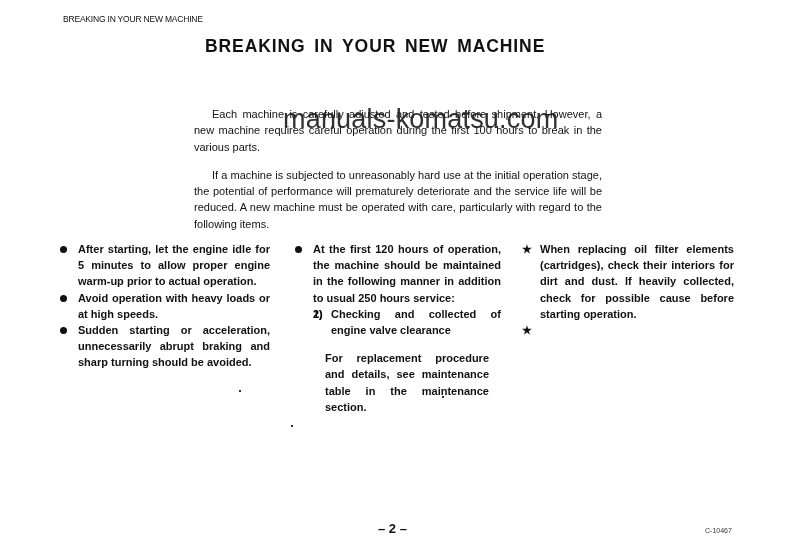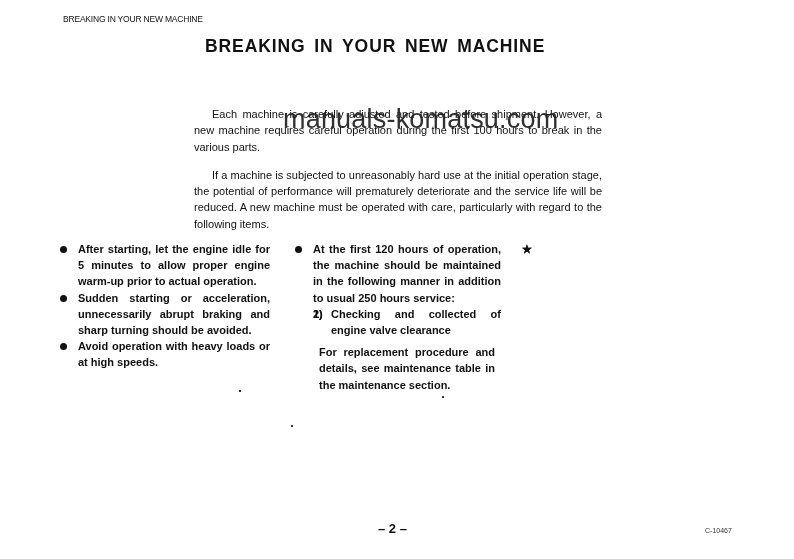--- a/index.html
+++ b/index.html
@@ -12,21 +12,21 @@
   .col { position: absolute; font-size: 11px; line-height: 16.2px; text-align: justify; font-weight: bold; }
   .col1 { left: 60px; top: 241px; width: 210px; }
   .col2 { left: 295px; top: 241px; width: 206px; }
   .col3 { left: 522px; top: 241px; width: 212px; }
   .item { position: relative; padding-left: 18px; }
   .item .mark { position: absolute; left: 0; top: 0; width: 14px; }
   .bullet { display: inline-block; width: 7px; height: 7px; border-radius: 50%; background: #111; margin-top: 5px; }
   .star { font-size: 11px; }
   .sub { position: relative; padding-left: 18px; }
   .sub .num { position: absolute; left: 0; top: 0; }
-  .note { margin: 6px; }
+  .note { margin: 12px; }
   .pagenum { position: absolute; left: 378px; top: 521px; font-size: 13px; font-weight: bold; }
   .code { position: absolute; left: 705px; top: 527px; font-size: 7px; color: #333; }
   .speck { position: absolute; width: 2px; height: 2px; background: #333; }
 </style>
 </head>
 <body>
 
 <div class="running-head">BREAKING IN YOUR NEW MACHINE</div>
 <div class="title">BREAKING IN YOUR NEW MACHINE</div>
 
@@ -37,25 +37,25 @@
 
 <div class="watermark">manuals-komatsu.com</div>
 
 <div class="col col1">
   <div class="item">
     <span class="mark"><span class="bullet"></span></span>
     <span>After starting, let the engine idle for 5 minutes to allow proper engine warm-up prior to actual operation.</span>
   </div>
   <div class="item">
     <span class="mark"><span class="bullet"></span></span>
-    <span>Sudden starting or acceleration, unnecessarily abrupt braking and sharp turning should be avoided.</span>
+    <span>Avoid operation with heavy loads or at high speeds.</span>
   </div>
   <div class="item">
     <span class="mark"><span class="bullet"></span></span>
-    <span>Avoid operation with heavy loads or at high speeds.</span>
+    <span>Sudden starting or acceleration, unnecessarily abrupt braking and sharp turning should be avoided.</span>
   </div>
 </div>
 
 <div class="col col2">
   <div class="item">
     <span class="mark"><span class="bullet"></span></span>
     <span>At the first 120 hours of operation, the machine should be maintained in the following manner in addition to usual 250 hours service:</span>
     <div class="sub">
       <span class="num">1)</span>
     </div>
@@ -63,20 +63,21 @@
       <span class="num">2)</span>
       <span>Checking and collected of engine valve clearance</span>
     </div>
     <p class="note">For replacement procedure and details, see maintenance table in the maintenance section.</p>
   </div>
 </div>
 
 <div class="col col3">
   <div class="item">
     <span class="mark star">★</span>
+    <span>When replacing oil filter elements (cartridges), check their interiors for dirt and dust. If heavily collected, check for possible cause before starting operation.</span>
   </div>
   <div class="item">
     <span class="mark star">★</span>
   </div>
 </div>
 
 <div class="speck" style="left:239px;top:390px;"></div>
 <div class="speck" style="left:291px;top:425px;"></div>
 <div class="speck" style="left:442px;top:396px;"></div>
 

